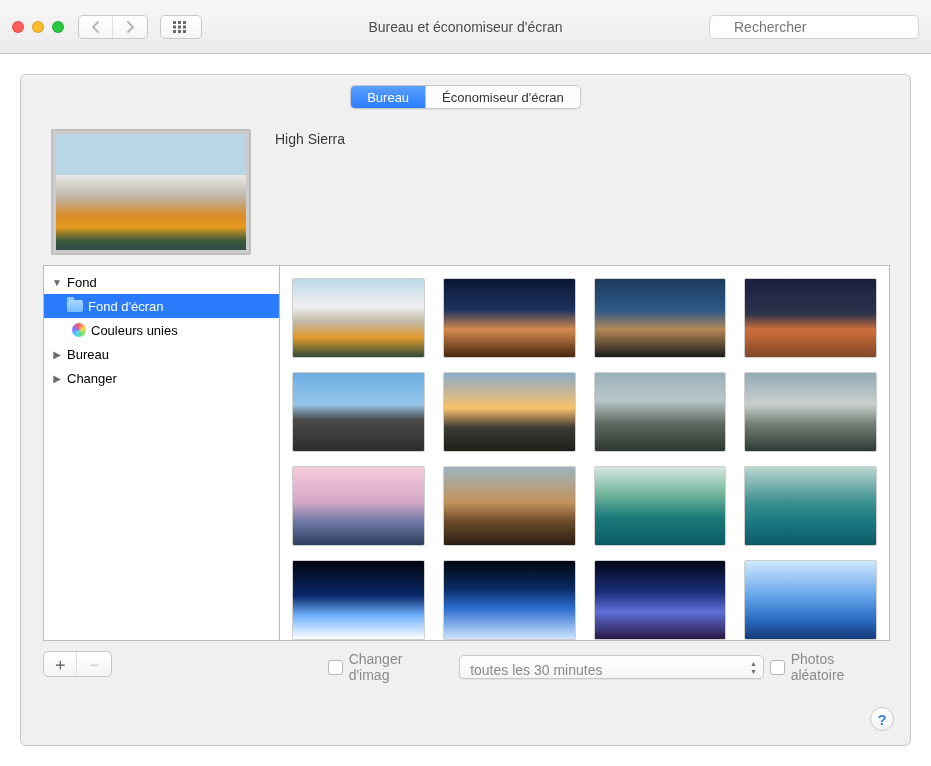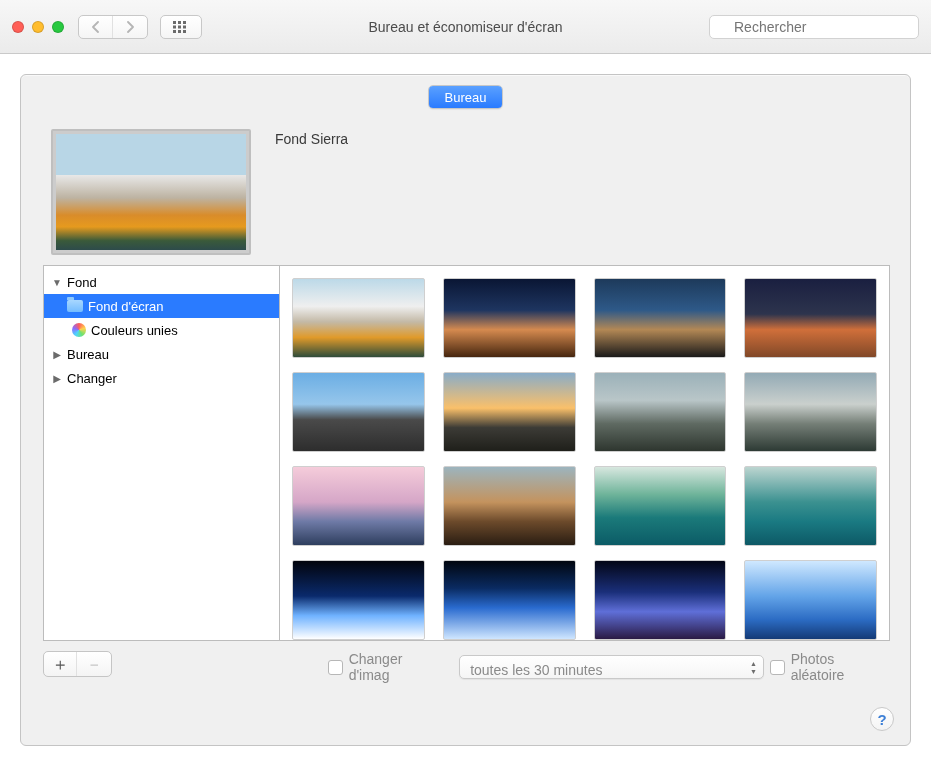--- a/index.html
+++ b/index.html
@@ -316,27 +316,28 @@
         <line x1="8.5" y1="8.5" x2="12" y2="12" stroke="#a9a9a9" stroke-width="1.4" stroke-linecap="round"></line>
       </svg>
     <input type="text" placeholder="Rechercher" style="">
   </div>
 </div>
 
 <div class="panel">
 
   <div class="seg-tabs">
     <div class="seg-tab active">Bureau</div>
+    <div class="seg-tab">Économiseur d'écran</div>
   </div>
 
   <div class="current-row">
     <div class="current-preview">
       <div class="current-preview-inner"></div>
     </div>
-    <div class="current-name">Fond Sierra</div>
+    <div class="current-name">High Sierra</div>
   </div>
 
   <div class="split">
     <div class="tree">
 
       <div class="tree-row">
         <span class="disclosure">▼</span>
         <span>Fond</span>
       </div>
 

